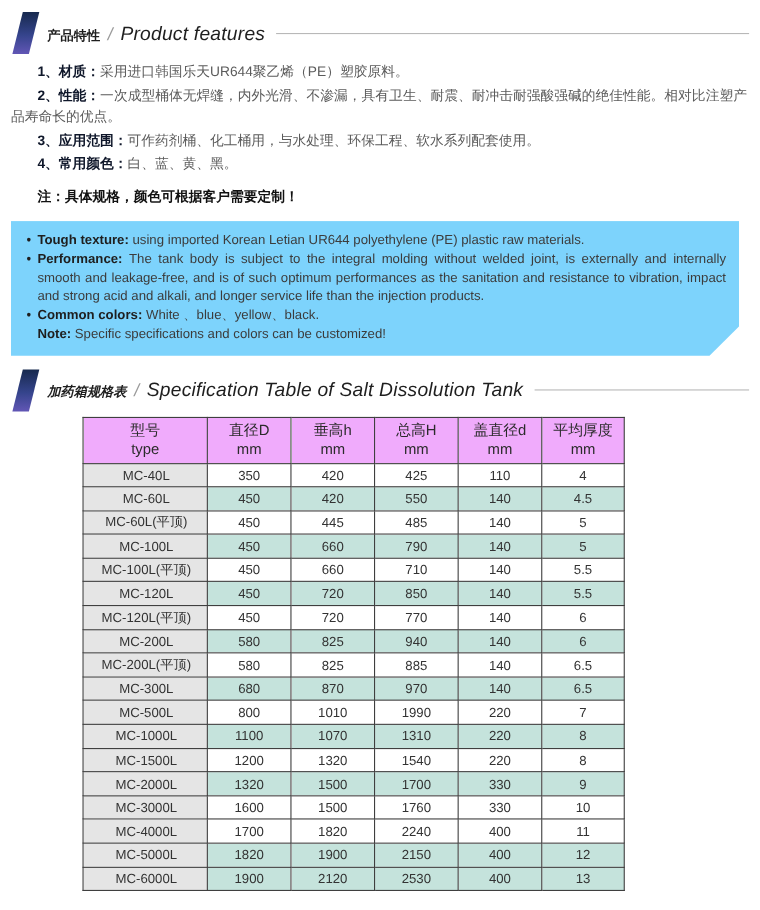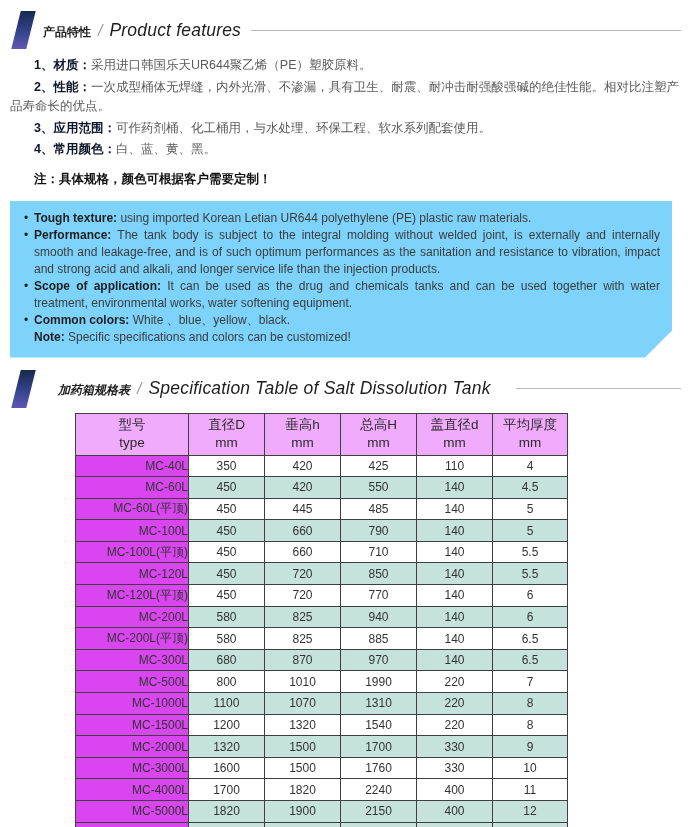--- a/index.html
+++ b/index.html
@@ -42,38 +42,38 @@
     padding:9px 12px 12px 14px;
     font-size:12px; line-height:17px;
     clip-path:polygon(0 0,100% 0,100% calc(100% - 27px),calc(100% - 27px) 100%,0 100%);
   }
   .gray-box ul { list-style:none; margin:0; padding:0; }
   .gray-box li { padding-left:10px; text-align:justify; }
   .gray-box li::before { content:"\2022"; display:inline-block; width:10px; margin-left:-10px; color:#1e1e1e; }
   .gray-box b { color:#1e1e1e; }
   .en-note { padding-left:10px; text-align:justify; }
 
-  .section2 { margin-top:9px;gap:15px; }
+  .section2 { margin-top:9px; }
 
   
   table.spec {
     border-collapse:collapse; table-layout:fixed;
     width:492px; margin:2px 0 0 65px;
   }
   .spec th, .spec td { border:1px solid #3f3f3f; overflow:hidden; }
   .spec th {
     background:#f0abfc; font-weight:normal; color:#2b2b2b;
     font-size:13.5px; line-height:18px; height:41px; padding:0;
   }
   .spec td {
     font-size:12px; color:#333; text-align:center;
     height:20.6px; padding:0;
   }
   .spec td.type-cell {
-    background:#d946ef; text-align:right; padding-left:2px; box-sizing:border-box;
+    background:#e5e5e5; text-align:center; padding-left:2px; box-sizing:border-box;
   }
   .spec tr.shaded td:not(.type-cell) { background:#c5e3dc; }
 </style>
 </head>
 <body>
 
 <div class="page">
 
   <div class="section-header">
     <div class="marker"></div>
@@ -90,21 +90,20 @@
       <p class="feat-item"><b>2、性能：</b>一次成型桶体无焊缝，内外光滑、不渗漏，具有卫生、耐震、耐冲击耐强酸强碱的绝佳性能。相对比注塑产品寿命长的优点。</p>
       <p class="feat-item"><b>3、应用范围：</b>可作药剂桶、化工桶用，与水处理、环保工程、软水系列配套使用。</p>
       <p class="feat-item"><b>4、常用颜色：</b>白、蓝、黄、黑。</p>
     </div>
   <div class="features-note">注：具体规格，颜色可根据客户需要定制！</div>
 
   <div class="gray-box">
     <ul>
         <li><b>Tough texture: </b>using imported Korean Letian UR644 polyethylene (PE) plastic raw materials.</li>
         <li><b>Performance: </b>The tank body is subject to the integral molding without welded joint, is externally and internally smooth and leakage-free, and is of such optimum performances as the sanitation and resistance to vibration, impact and strong acid and alkali, and longer service life than the injection products.</li>
-        <li><b>Scope of application: </b>It can be used as the drug and chemicals tanks and can be used together with water treatment, environmental works, water softening equipment.</li>
         <li><b>Common colors: </b>White 、blue、yellow、black.</li>
       </ul>
     <div class="en-note">
       <b>Note:</b>
       <span>Specific specifications and colors can be customized!</span>
     </div>
   </div>
 
   <div class="section-header section2">
     <div class="marker"></div>

